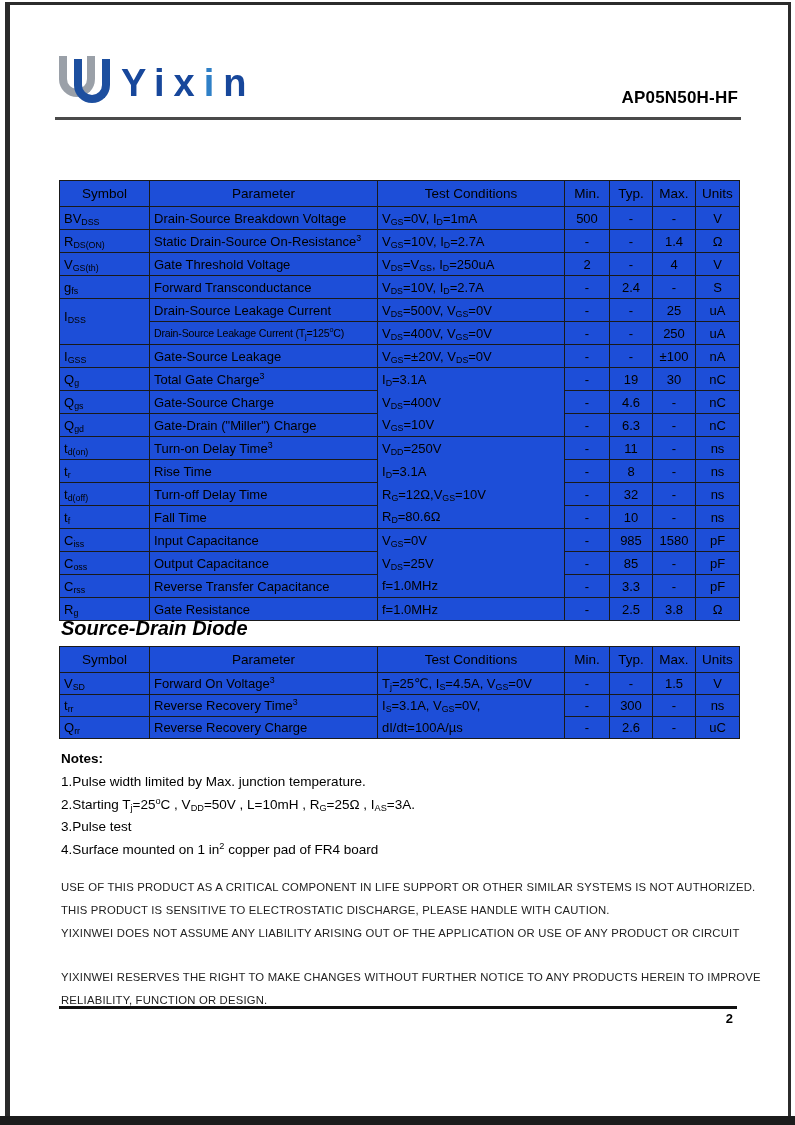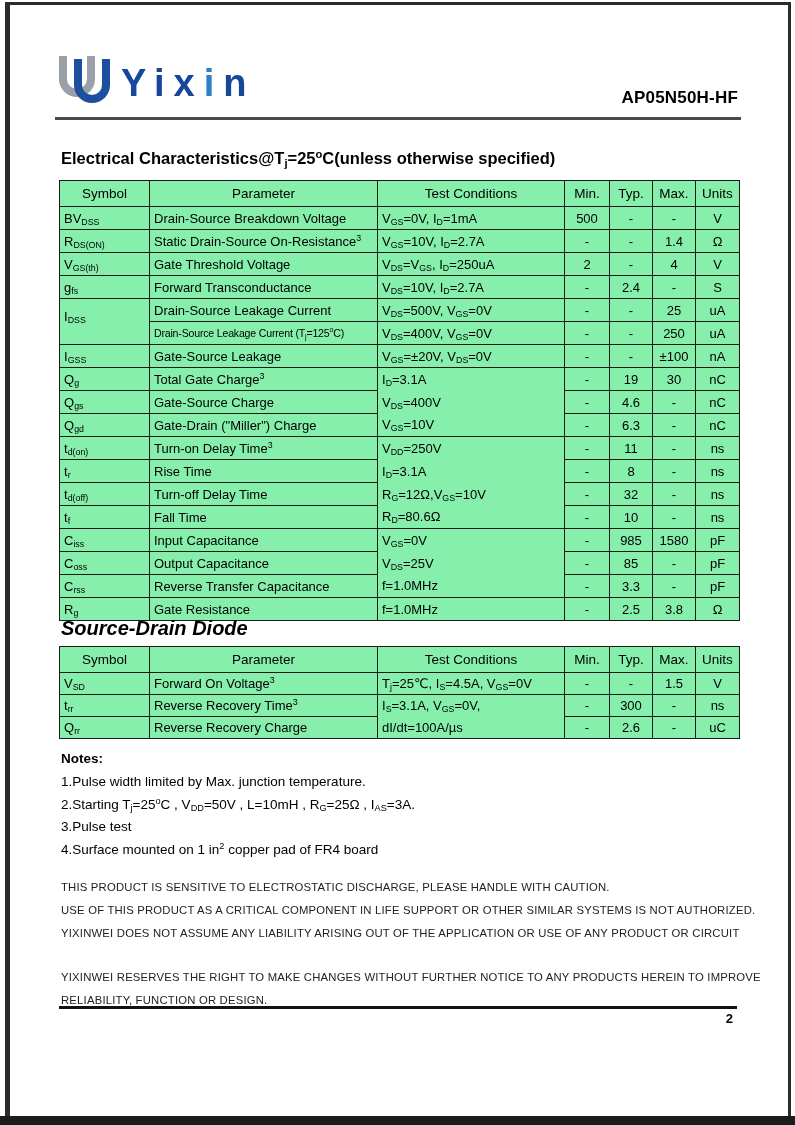--- a/index.html
+++ b/index.html
@@ -17,21 +17,21 @@
   .u2{position:absolute;left:15px;top:3px;width:20px;height:36px;border:8px solid #1D4F9F;border-top:none;border-radius:0 0 18px 18px;}
   .wordmark{font-size:38px;font-weight:bold;letter-spacing:9px;margin-left:6px;line-height:54px;white-space:nowrap;text-align:center;}
 
   .part-number{position:absolute;top:88px;right:57px;font-size:17px;font-weight:bold;letter-spacing:0.2px;}
   .header-rule{position:absolute;left:55px;top:117px;width:686px;height:3px;background:#4a4a4a;}
 
   .sec-title{position:absolute;left:61px;font-size:16.5px;font-weight:bold;white-space:nowrap;}
   #elec-title{top:149px;}
   #diode-title{top:617px;font-size:20px;font-style:italic;}
 
-  table{border-collapse:collapse;table-layout:fixed;position:absolute;left:59px;background:#86efac;}
+  table{border-collapse:collapse;table-layout:fixed;position:absolute;left:59px;background:#1d4ed8;}
   #elec-table{top:180px;width:681px;}
   #diode-table{top:646px;width:681px;}
   .w-sym{width:90px;} .w-par{width:228px;} .w-cond{width:187px;}
   .w-min{width:45px;} .w-typ{width:43px;} .w-max{width:43px;} .w-units{width:44px;}
   th,td{border:1.5px solid #1a1a1a;font-size:13px;padding:0 4px;overflow:hidden;white-space:nowrap;}
   th{height:25px;font-weight:normal;text-align:center;font-size:13.5px;}
   #elec-table td{height:22px;}
   #diode-table td{height:21px;}
   .c-sym,.c-par,.c-cond{text-align:left;}
   .c-num{text-align:center;}
@@ -64,21 +64,20 @@
   <div class="logo">
     <div class="logo-mark">
       <div class="u1"></div>
       <div class="u2"></div>
     </div>
     <div class="wordmark"><span style="color: rgb(23, 71, 155);">Y</span><span style="color: rgb(23, 71, 155);">i</span><span style="color: rgb(23, 71, 155);">x</span><span style="color: rgb(47, 128, 199);">i</span><span style="color: rgb(23, 71, 155);">n</span></div>
   </div>
   <div class="part-number">AP05N50H-HF</div>
   <div class="header-rule"></div>
 
-  <div class="sec-title" id="elec-title">Electrical Characteristics@T<sub>j</sub>=25<sup>o</sup>C(unless otherwise specified)</div>
   <table id="elec-table">
     <colgroup>
       <col class="w-sym">
         <col class="w-par">
         <col class="w-cond">
       <col class="w-min">
         <col class="w-typ">
         <col class="w-max">
         <col class="w-units">
     </colgroup>
@@ -313,22 +312,22 @@
 
   <div class="notes-title">Notes:</div>
   <div id="notes-list">
       <div>1.Pulse width limited by Max. junction temperature.</div>
       <div>2.Starting T<sub>j</sub>=25<sup>o</sup>C , V<sub>DD</sub>=50V , L=10mH , R<sub>G</sub>=25Ω , I<sub>AS</sub>=3A.</div>
       <div>3.Pulse test</div>
       <div>4.Surface mounted on 1 in<sup>2</sup> copper pad of FR4 board</div>
     </div>
 
   <div class="disclaimer" id="disclaimer-1">
+      <div>USE OF THIS PRODUCT AS A CRITICAL COMPONENT IN LIFE SUPPORT OR OTHER SIMILAR SYSTEMS IS NOT AUTHORIZED.</div>
       <div>THIS PRODUCT IS SENSITIVE TO ELECTROSTATIC DISCHARGE, PLEASE HANDLE WITH CAUTION.</div>
-      <div>USE OF THIS PRODUCT AS A CRITICAL COMPONENT IN LIFE SUPPORT OR OTHER SIMILAR SYSTEMS IS NOT AUTHORIZED.</div>
       <div>YIXINWEI DOES NOT ASSUME ANY LIABILITY ARISING OUT OF THE APPLICATION OR USE OF ANY PRODUCT OR CIRCUIT</div>
     </div>
   <div class="disclaimer" id="disclaimer-2">
       <div>YIXINWEI RESERVES THE RIGHT TO MAKE CHANGES WITHOUT FURTHER NOTICE TO ANY PRODUCTS HEREIN TO IMPROVE</div>
       <div>RELIABILITY, FUNCTION OR DESIGN.</div>
     </div>
 
   <div class="footer-rule"></div>
   <div class="page-number">2</div>
 </div>

